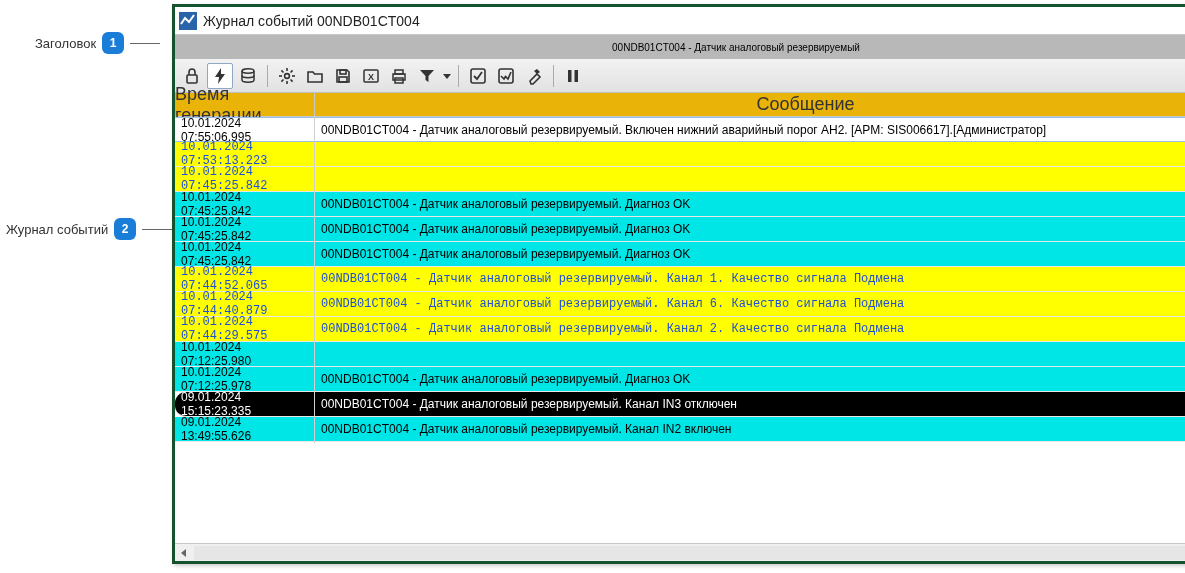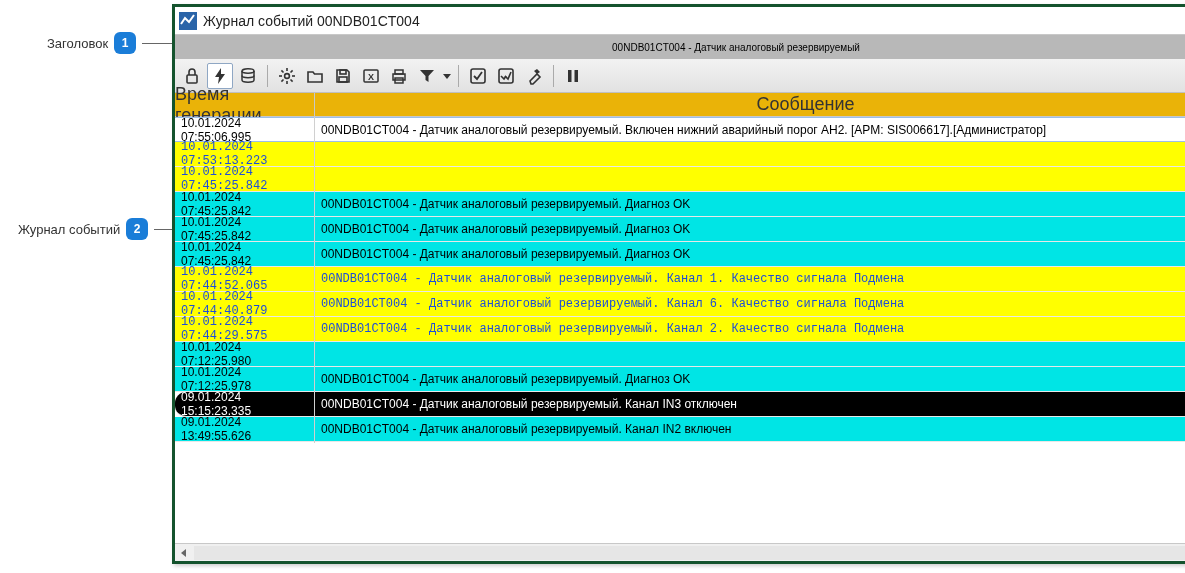--- a/index.html
+++ b/index.html
@@ -6,21 +6,21 @@
   body {
     font-family: "Segoe UI", Tahoma, Arial, sans-serif;
     font-size: 13px;
     background: #fff;
     width: 1185px;
     height: 573px;
     position: relative;
   }
   .callouts {
     position: absolute;
-    left: 12px; top: 0;
+    left: 0; top: 0;
     width: 170px;
     height: 100%;
     pointer-events: none;
   }
   .callout {
     position: absolute;
     display: flex;
     align-items: center;
     gap: 6px;
   }

